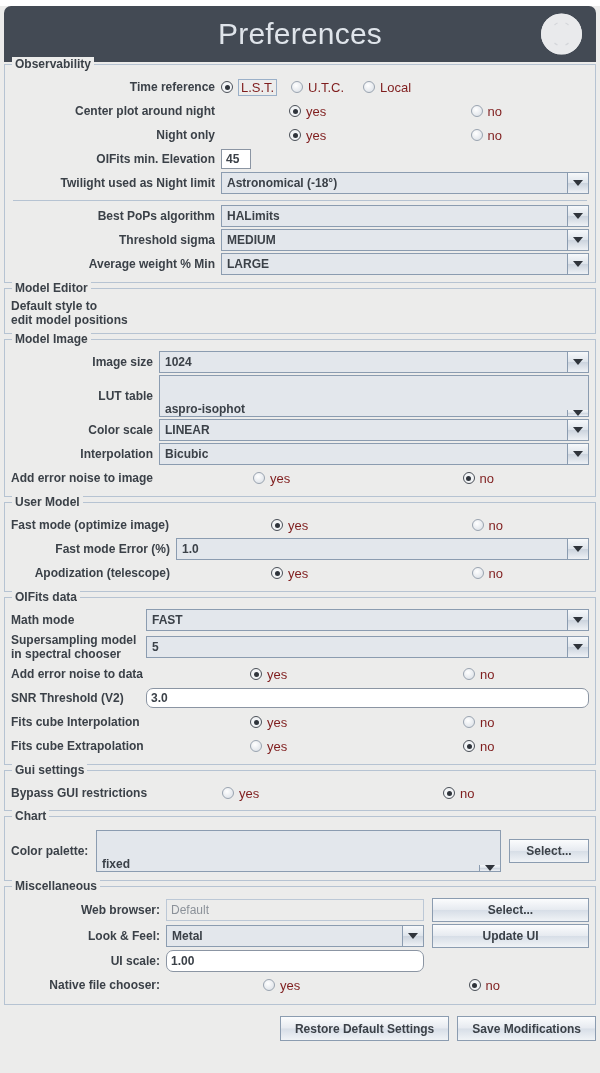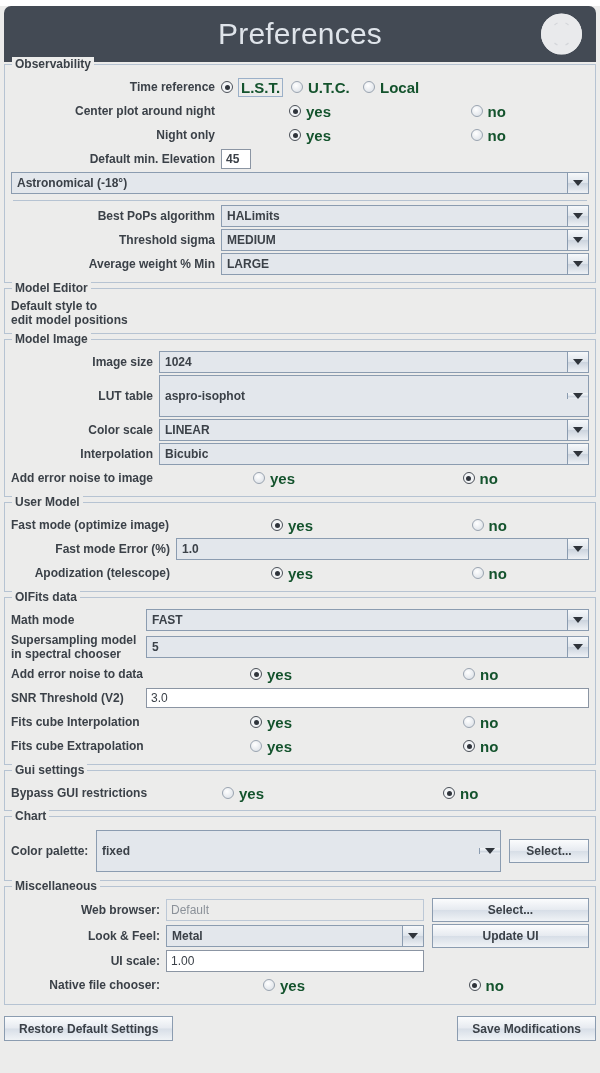--- a/index.html
+++ b/index.html
@@ -143,23 +143,23 @@
     content: "";
     position: absolute;
     left: 2.5px;
     top: 2.5px;
     width: 5px;
     height: 5px;
     border-radius: 50%;
     background: #2f343b;
   }
   .radio-label {
-    font-size: 15px;
-    font-weight: bold;
-    color: #14532d;
+    font-size: 13px;
+    font-weight: normal;
+    color: #7f1d1d;
   }
   .radio-label.focused {
     border: 1px solid #9bb0c8;
     padding: 0 2px;
     margin: -1px 0;
   }
 
   
   .combo {
     display: flex;
@@ -193,41 +193,42 @@
   .combo .combo-arrow i {
     display: block;
     width: 0;
     height: 0;
     border-left: 5px solid transparent;
     border-right: 5px solid transparent;
     border-top: 6px solid #2f343b;
   }
   .combo.tall {
     height: 42px;
-    align-items: center;
+    align-items: flex-end;
   }
   .combo.tall .combo-arrow {
     align-items: center;
   }
 
   
   .tfield {
     border: 1px solid #8b95a3;
     background: #ffffff;
     height: 20px;
     box-sizing: border-box;
     display: flex;
     align-items: center;
     padding-left: 4px;
     font-size: 12px;
     font-weight: bold;
     color: #3b4148;
   }
   .tfield.plain {
-    font-weight: normal;
+    font-weight: bold;
+    border-radius: 7px;
   }
   .tfield.disabled {
     background: #ececeb;
     border-color: #bcc8d6;
     color: #8b9199;
     font-weight: normal;
   }
 
   
   .btn {
@@ -242,21 +243,21 @@
     white-space: nowrap;
     display: inline-flex;
     align-items: center;
     justify-content: center;
     height: 24px;
   }
 
   
   #footer {
     display: flex;
-    justify-content: space-between;
+    justify-content: flex-end;
     gap: 8px;
     padding: 6px 0 8px 0;
   }
   #footer .btn {
     height: 25px;
     padding: 4px 14px;
   }
 
   
   .fill {
@@ -338,25 +339,26 @@
             <span class="radio-label">yes</span>
           </div>
           <div class="half" style="padding-left:63px">
             <span class="radio"></span>
             <span class="radio-label">no</span>
           </div>
         </div>
       </div>
 
       <div class="row">
-        <div class="lab lab-right lab-w">Default min. Elevation</div>
+        <div class="lab lab-right lab-w">OIFits min. Elevation</div>
         <div class="tfield" style="width:30px">45</div>
       </div>
 
       <div class="row">
+        <div class="lab lab-right lab-w">Twilight used as Night limit</div>
         <div class="combo fill">
           <div class="combo-text">Astronomical (-18°)</div>
           <div class="combo-arrow">
               <i></i>
             </div>
         </div>
       </div>
 
       <div style="height:1px;background:#b6c3d2;margin:6px 2px 4px 2px"></div>
 

